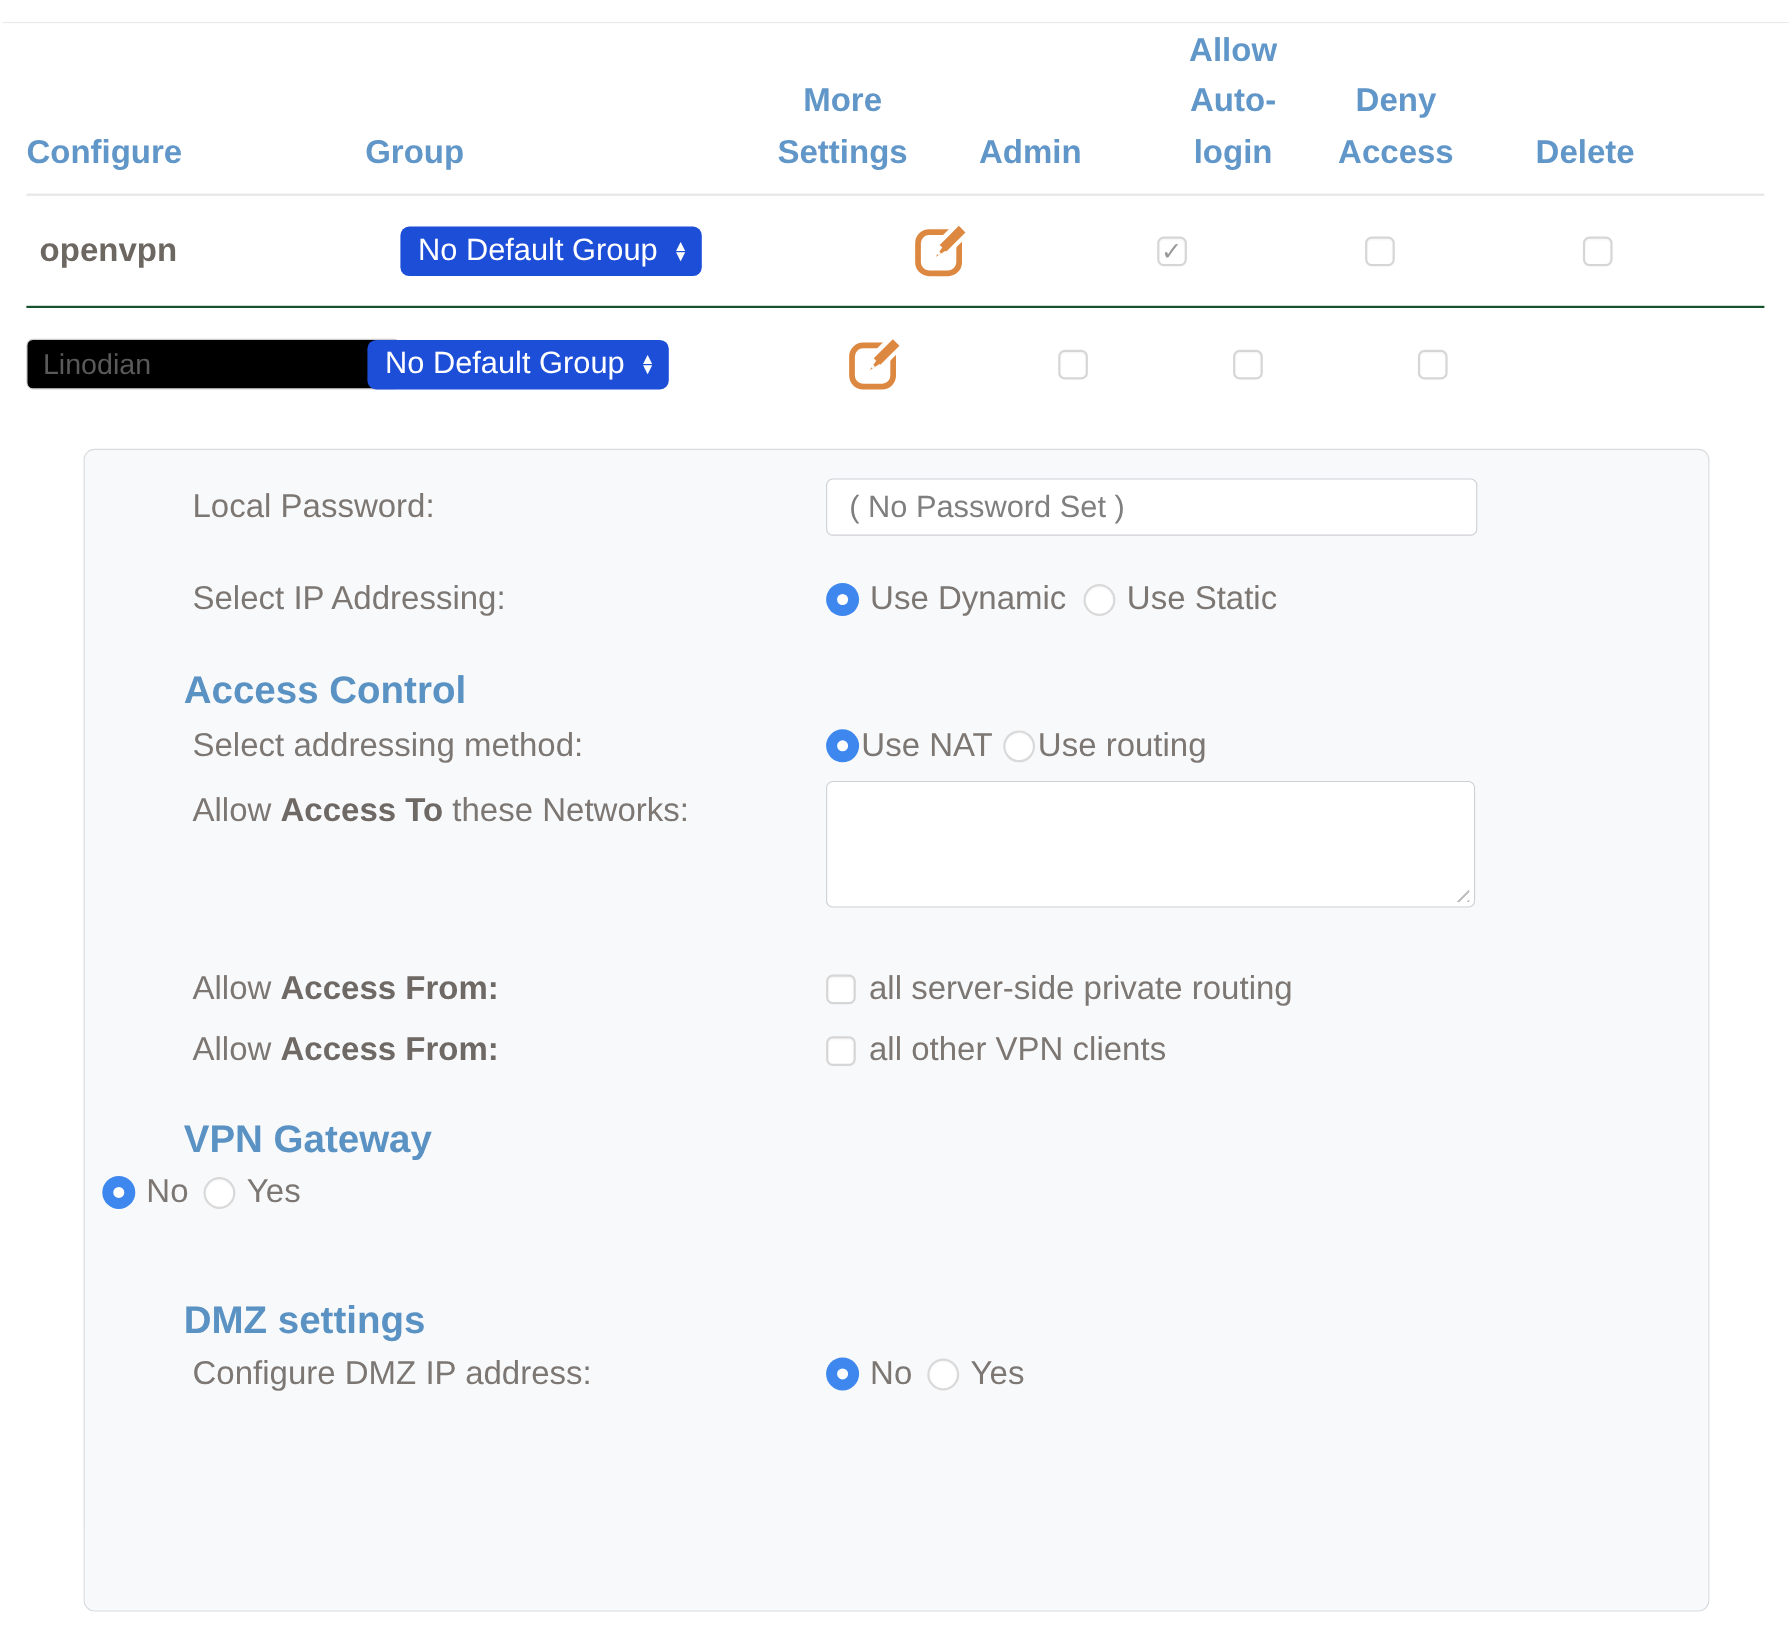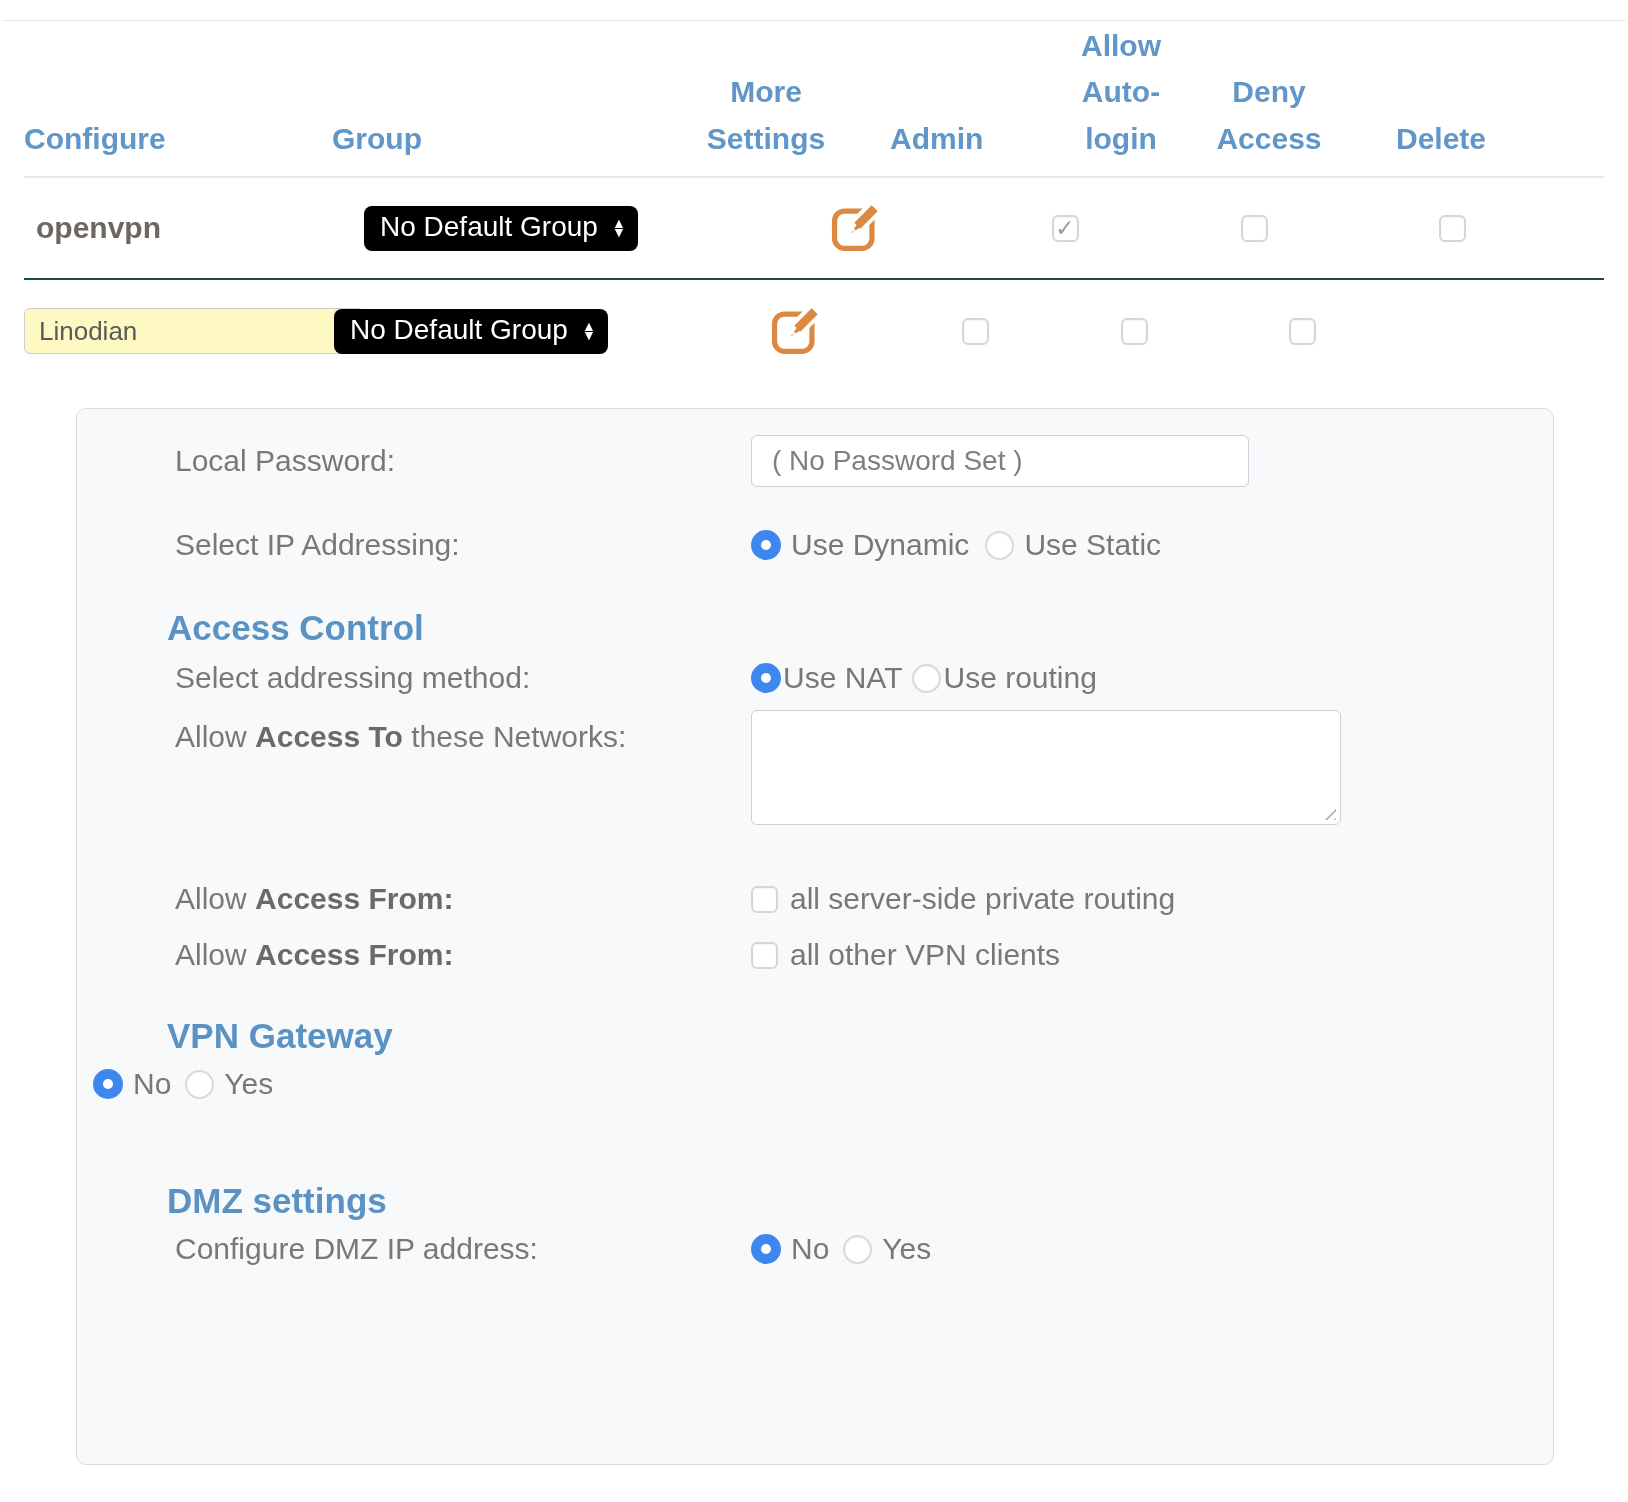--- a/index.html
+++ b/index.html
@@ -39,26 +39,26 @@
   .trow.first { border-bottom: 2px solid #14532d; gap: 30px; }
   .cell { display: flex; align-items: center; }
   .cell.center { justify-content: center; }
   .uname { font-weight: bold; font-size: 30px; color: #6d6762; padding-left: 12px; }
 
   .uinput {
     width: 340px; height: 46px;
     border: 1px solid #cccccc; border-radius: 6px;
     font-family: "Liberation Sans", sans-serif;
     font-size: 26px; color: #5a5a5a;
-    padding: 0 14px; background: #fef9c3; outline: none;
+    padding: 0 14px; background: #000000; outline: none;
   }
 
   .group-select {
     display: inline-flex; align-items: center;
-    background: #000000; color: #ffffff;
+    background: #1d4ed8; color: #ffffff;
     border: none; border-radius: 8px;
     height: 45px; padding: 0 12px 0 16px;
     font-family: "Liberation Sans", sans-serif;
     font-size: 28px; cursor: pointer; margin-left: 2px;
   }
   .group-select .lbl { margin-right: 14px; white-space: nowrap; padding-bottom: 3px; }
   .sel-arrows { display: flex; flex-direction: column; align-items: center; line-height: 0.62; font-size: 14px; color: #fff; }
 
   .editbtn { background: none; border: none; cursor: pointer; padding: 0; line-height: 0; }
 
@@ -84,21 +84,21 @@
   }
   .prow { display: flex; align-items: center; }
   .plabel { width: 576px; margin-left: 82px; flex-shrink: 0; font-size: 30px; color: #7c7773; }
   .plabel b, .plabel .bold { font-weight: bold; color: #6e6964; }
   .ptitle {
     margin: 0 0 0 74px;
     font-size: 35px; font-weight: bold; color: #5992c3;
   }
 
   .pw-input {
-    width: 498px; height: 52px;
+    width: 592px; height: 52px;
     background: #fff;
     border: 1px solid #cdd0d4; border-radius: 6px;
     font-family: "Liberation Sans", sans-serif;
     font-size: 28px; color: #6b6b6b;
     padding: 0 20px; outline: none;
   }
   .pw-input::placeholder { color: #7f7f7f; opacity: 1; }
 
   .radio { display: inline-block; border-radius: 50%; cursor: pointer; flex-shrink: 0; }
   .radio.on { width: 30px; height: 30px; background: #3d87ee; position: relative; }

